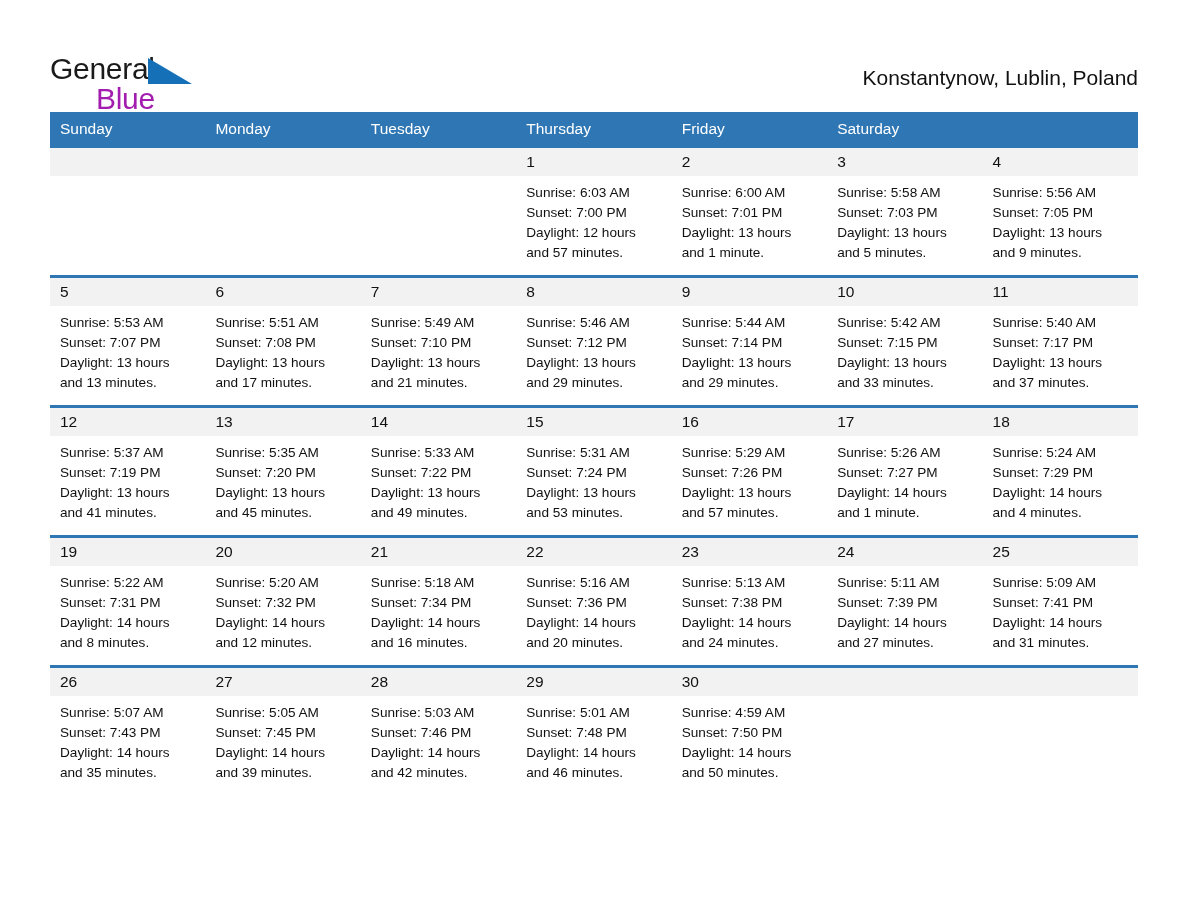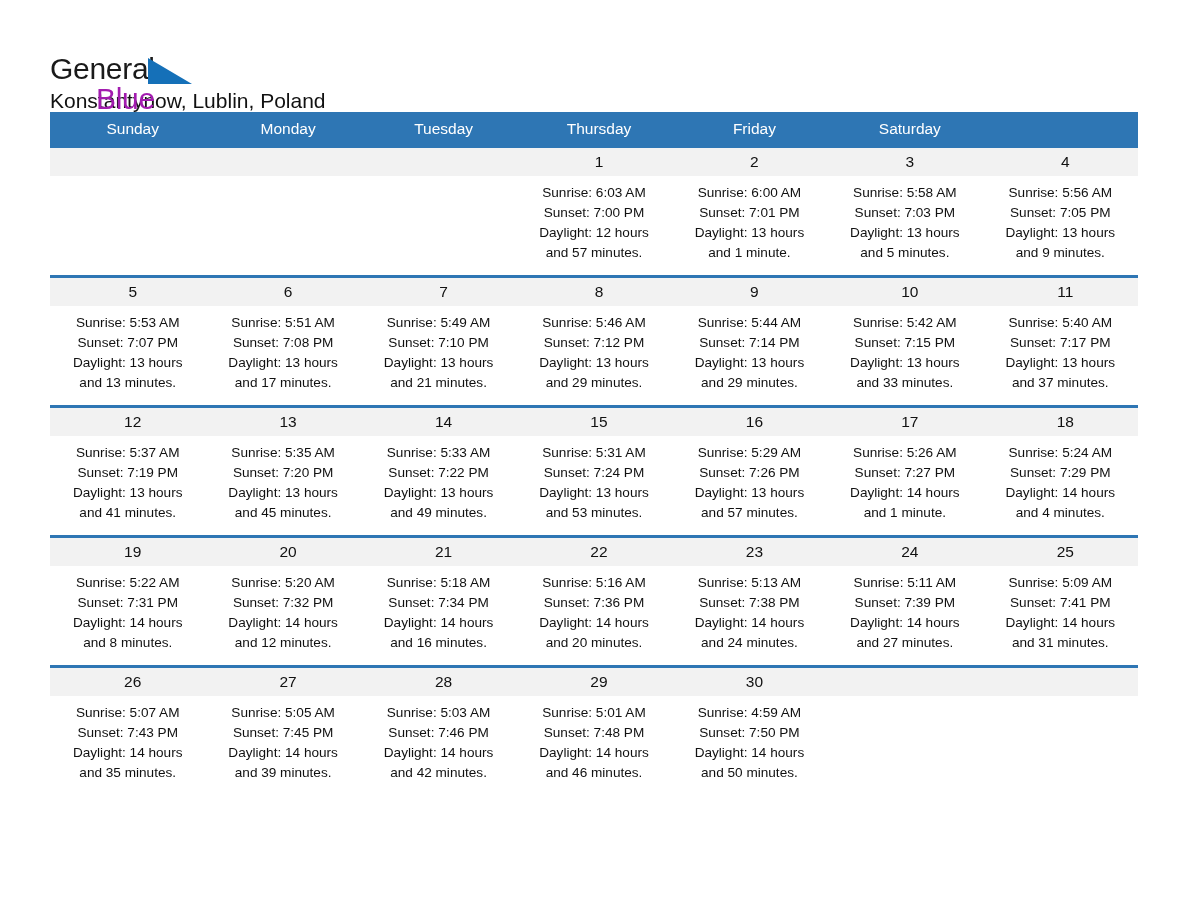--- a/index.html
+++ b/index.html
@@ -23,21 +23,20 @@
     padding: 0;
   }
 
   
   .header {
     display: flex;
     align-items: flex-start;
     justify-content: space-between;
     padding: 44px 50px 0 50px;
     height: 112px;
-    flex-direction: column;
   }
   .logo {
     position: relative;
     width: 160px;
     height: 68px;
     line-height: 1;
     user-select: none;
   }
   .logo-general {
     position: absolute;
@@ -83,21 +82,20 @@
     font-weight: normal;
     color: #111111;
     margin: 22px 0 0 0;
     line-height: 1.1;
   }
 
   
   .calendar {
     margin: 0 50px 0 50px;
     width: 1088px;
-    text-align: center;
   }
   .weekdays {
     display: grid;
     grid-template-columns: repeat(7, 1fr);
     background: #2e76b4;
   }
   .weekday {
     color: #ffffff;
     font-size: 15.5px;
     padding: 8px 0 9px 10px;

